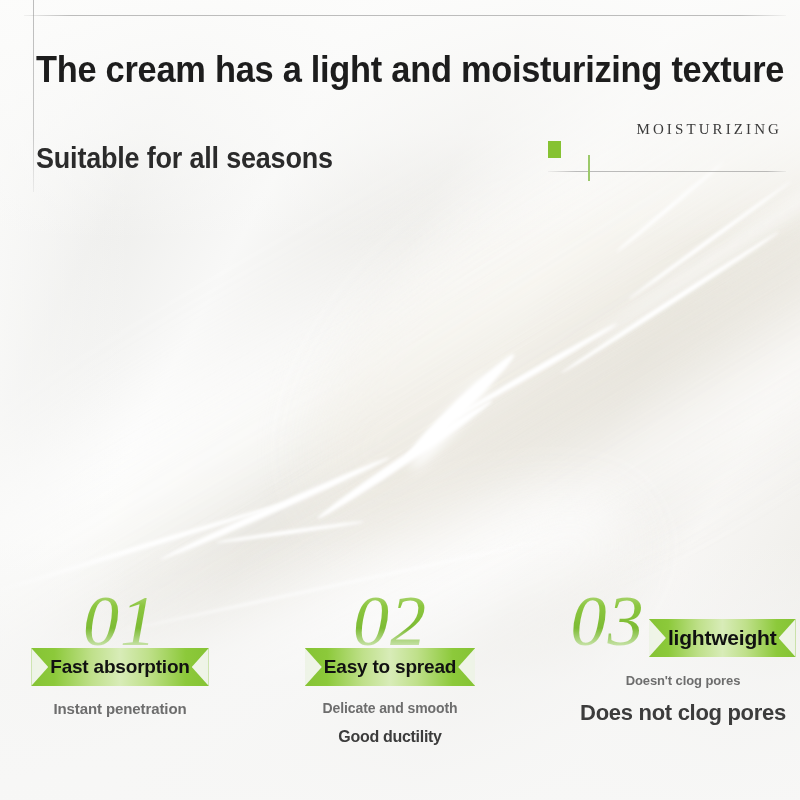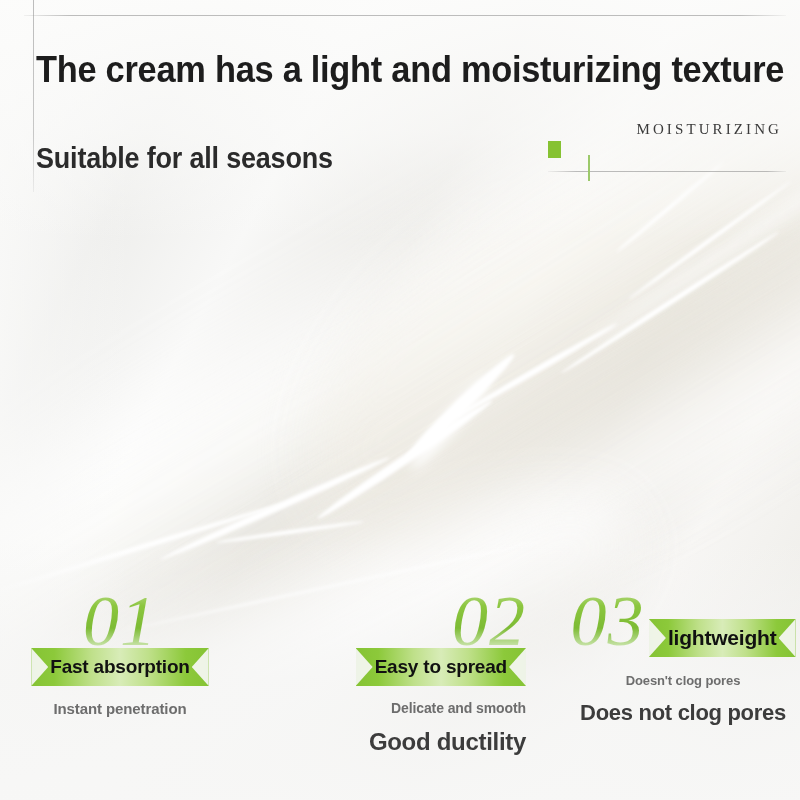--- a/index.html
+++ b/index.html
@@ -237,21 +237,21 @@
   
   .features {
     position:absolute; left:0; top:585px; width:704px; height:215px;
   }
   .feature {
     position:absolute;
     top:0;
     text-align:center;
   }
   .feature-1 { left:10px;  width:220px; }
-  .feature-2 { left:306px; width:220px;text-align:right; }
+  .feature-2 { left:280px; width:220px; }
   .feature-3 { left:570px; width:226px; }
 
   .num {
     font-family:"Liberation Serif", serif;
     font-style:italic;
     font-size:72px;
     line-height:1;
     font-weight:normal;
     letter-spacing:1px;
     background:linear-gradient(180deg, #c9e3a4 0%, #8cc63f 28%, #7dbb34 58%, #d9ecc4 88%, rgba(236,245,226,.25) 100%);
@@ -328,21 +328,21 @@
   .f2 .cap { font-size:14px; }
   .f3 .cap { font-size:13px; }
 
   .big {
     margin-top:12px;
     color:#3c3c3c;
     font-weight:bold;
     letter-spacing:-.3px;
   }
   .f1 .big { font-size:25px; color:#2c2c2c; }
-  .f2 .big { font-size:24px; }
+  .f2 .big { font-size:16px; }
   .f3 .big { font-size:22px; }
 </style>
 </head>
 <body>
 
 <div id="poster">
 
   <div class="bg-layer bg-base">
     <div class="bg-tube tube-a"></div>
     <div class="bg-tube tube-c"></div>

